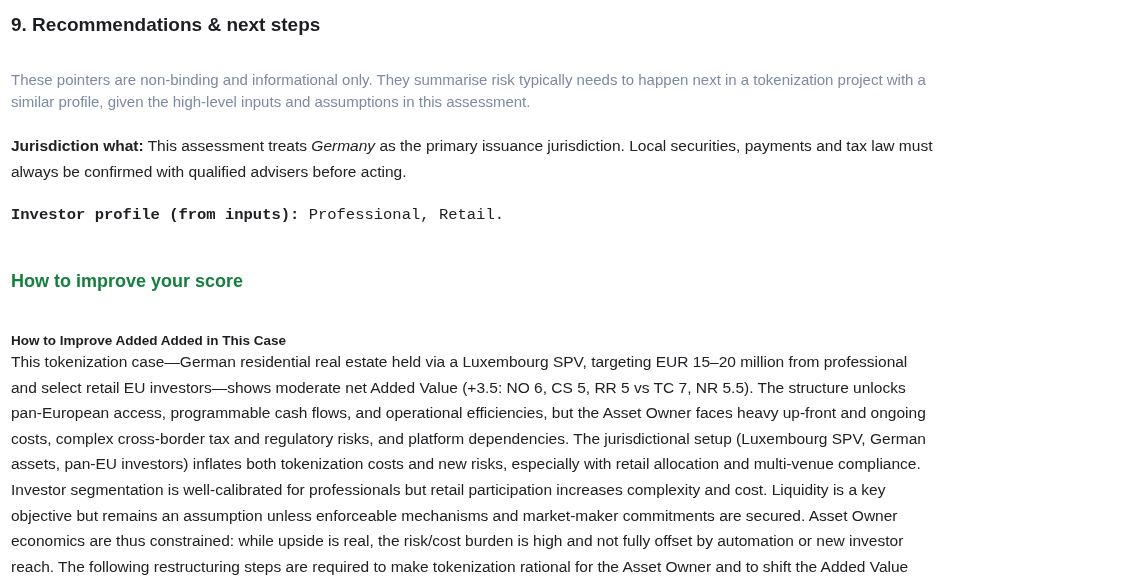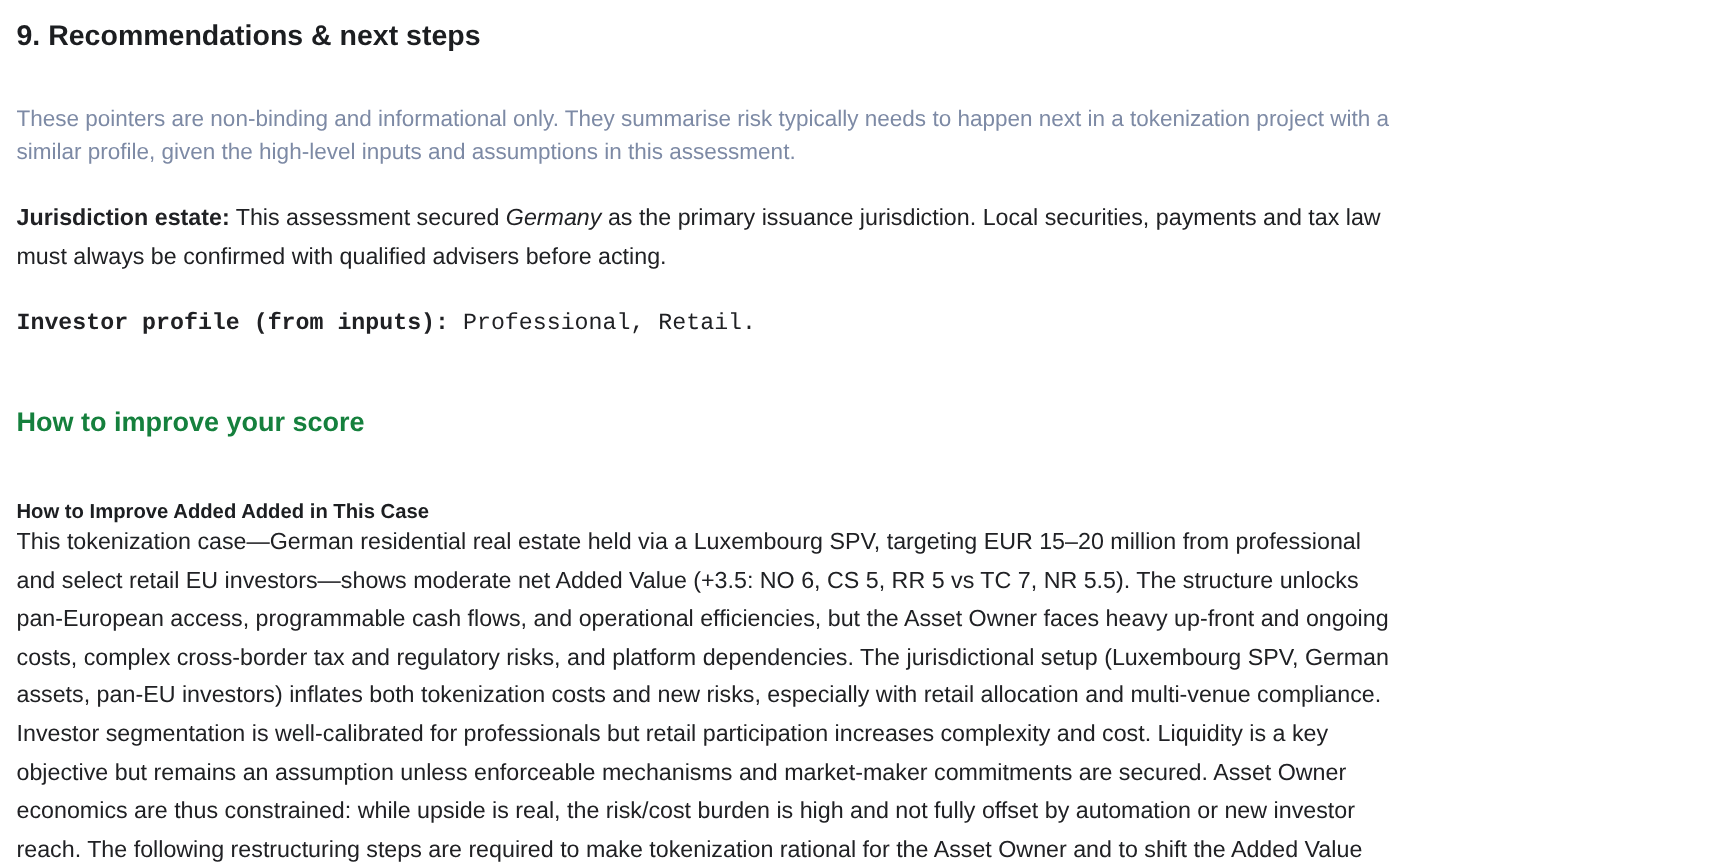--- a/index.html
+++ b/index.html
@@ -60,21 +60,21 @@
 </style>
 </head>
 <body>
 
 <div class="page">
 
   <h2 class="section-title">9. Recommendations &amp; next steps</h2>
 
   <p class="disclaimer">These pointers are non-binding and informational only. They summarise risk typically needs to happen next in a tokenization project with a similar profile, given the high-level inputs and assumptions in this assessment.</p>
 
-  <p class="para jurisdiction-para"><strong>Jurisdiction estate:</strong><span> This assessment secured </span><em>Germany</em><span> as the primary issuance jurisdiction. Local securities, payments and tax law must always be confirmed with qualified advisers before acting.</span></p>
+  <p class="para jurisdiction-para"><strong>Jurisdiction what:</strong><span> This assessment treats </span><em>Germany</em><span> as the primary issuance jurisdiction. Local securities, payments and tax law must always be confirmed with qualified advisers before acting.</span></p>
 
   <p class="para investor-para"><strong>Investor profile (from inputs):</strong><span> Professional, Retail.</span></p>
 
   <h3 class="improve-heading">How to improve your score</h3>
 
   <h4 class="improve-subheading">How to Improve Added Added in This Case</h4>
 
   <p class="improve-body">This tokenization case—German residential real estate held via a Luxembourg SPV, targeting EUR 15–20 million from professional and select retail EU investors—shows moderate net Added Value (+3.5: NO 6, CS 5, RR 5 vs TC 7, NR 5.5). The structure unlocks pan-European access, programmable cash flows, and operational efficiencies, but the Asset Owner faces heavy up-front and ongoing costs, complex cross-border tax and regulatory risks, and platform dependencies. The jurisdictional setup (Luxembourg SPV, German assets, pan-EU investors) inflates both tokenization costs and new risks, especially with retail allocation and multi-venue compliance. Investor segmentation is well-calibrated for professionals but retail participation increases complexity and cost. Liquidity is a key objective but remains an assumption unless enforceable mechanisms and market-maker commitments are secured. Asset Owner economics are thus constrained: while upside is real, the risk/cost burden is high and not fully offset by automation or new investor reach. The following restructuring steps are required to make tokenization rational for the Asset Owner and to shift the Added Value profile decisively positive.</p>
 
 </div>

